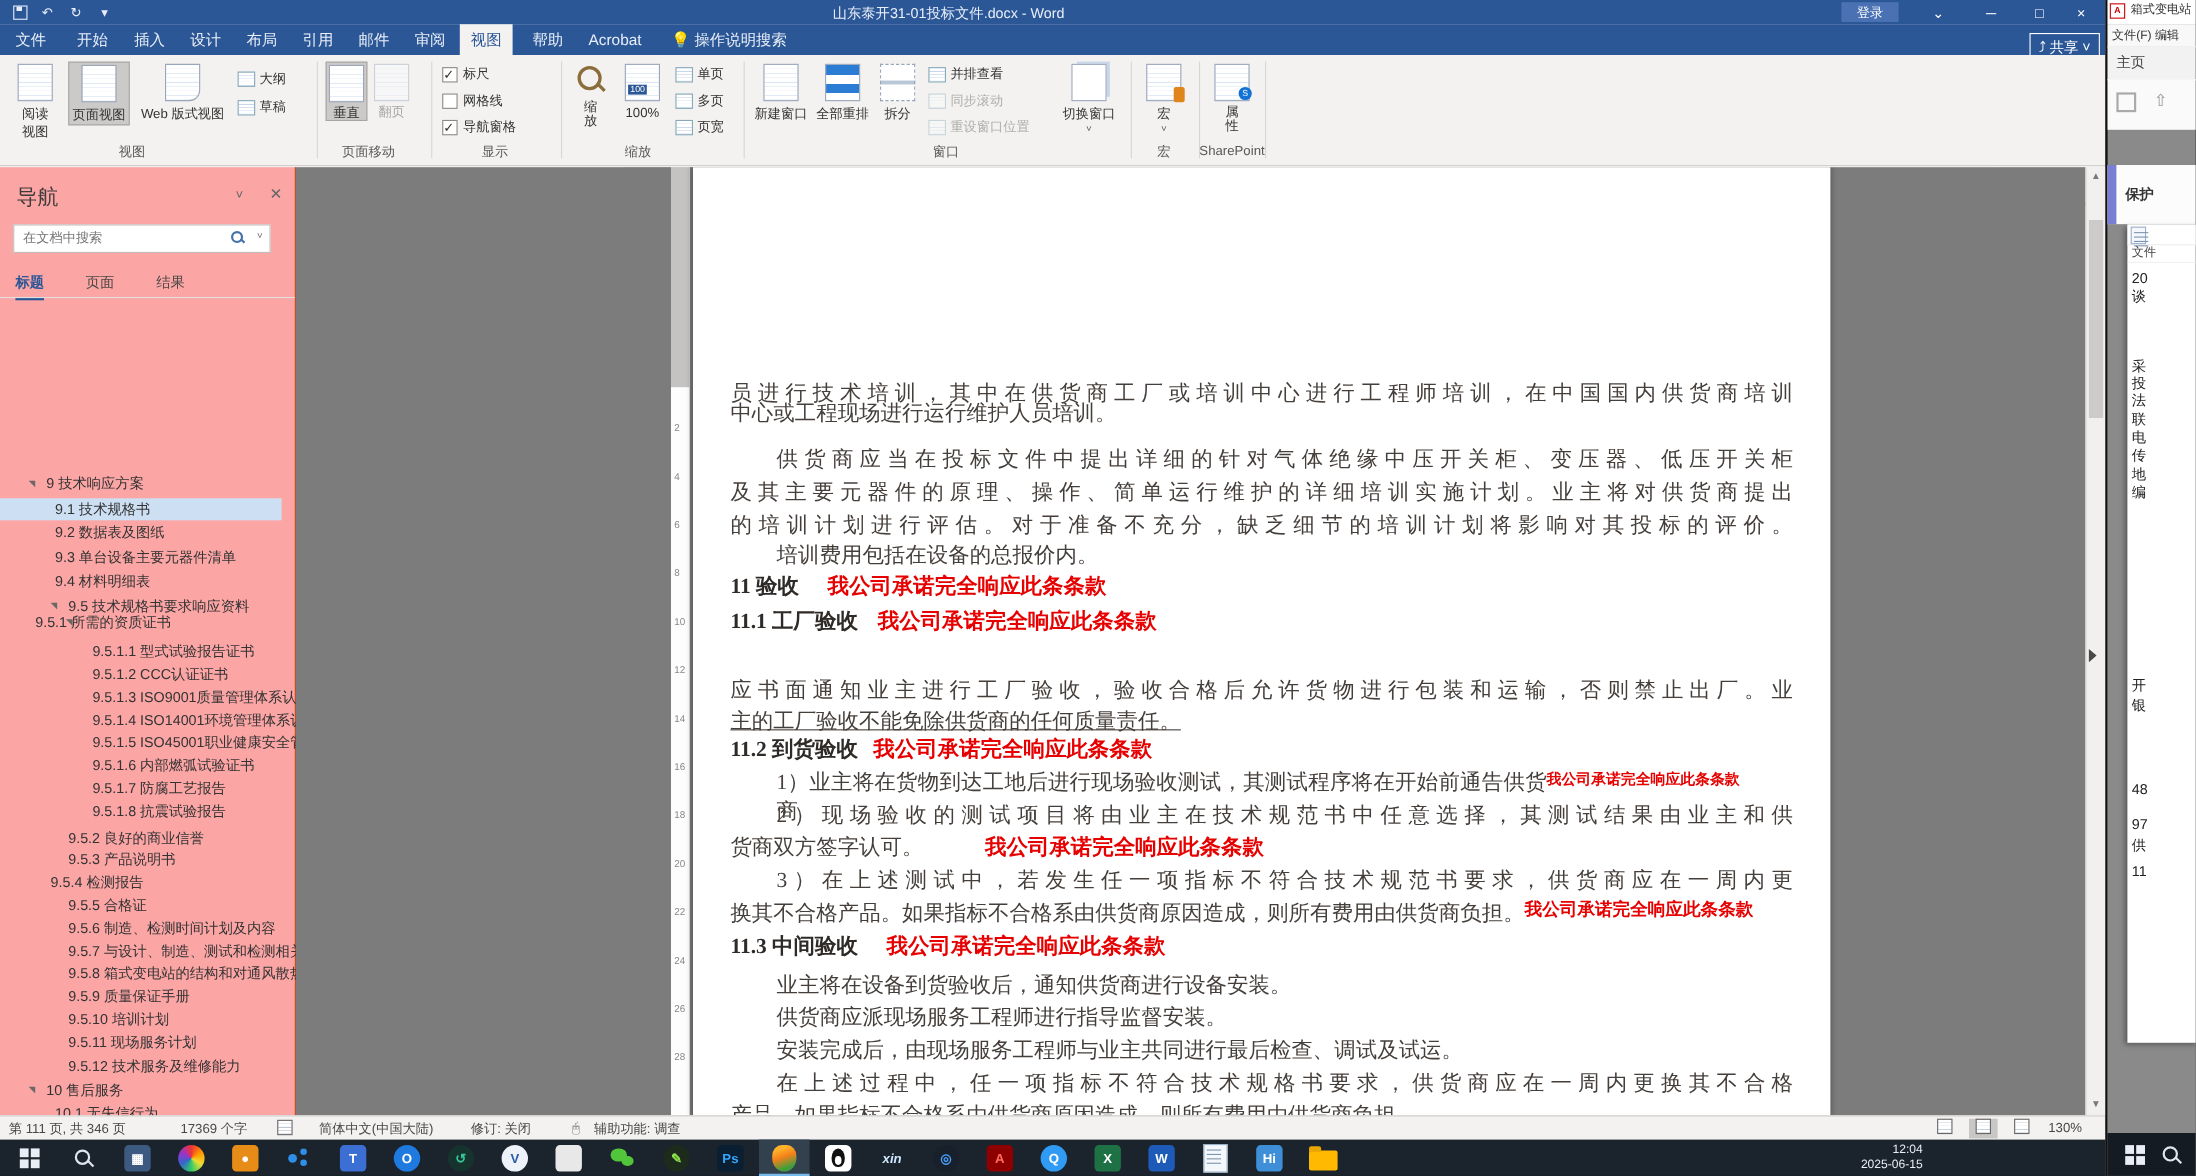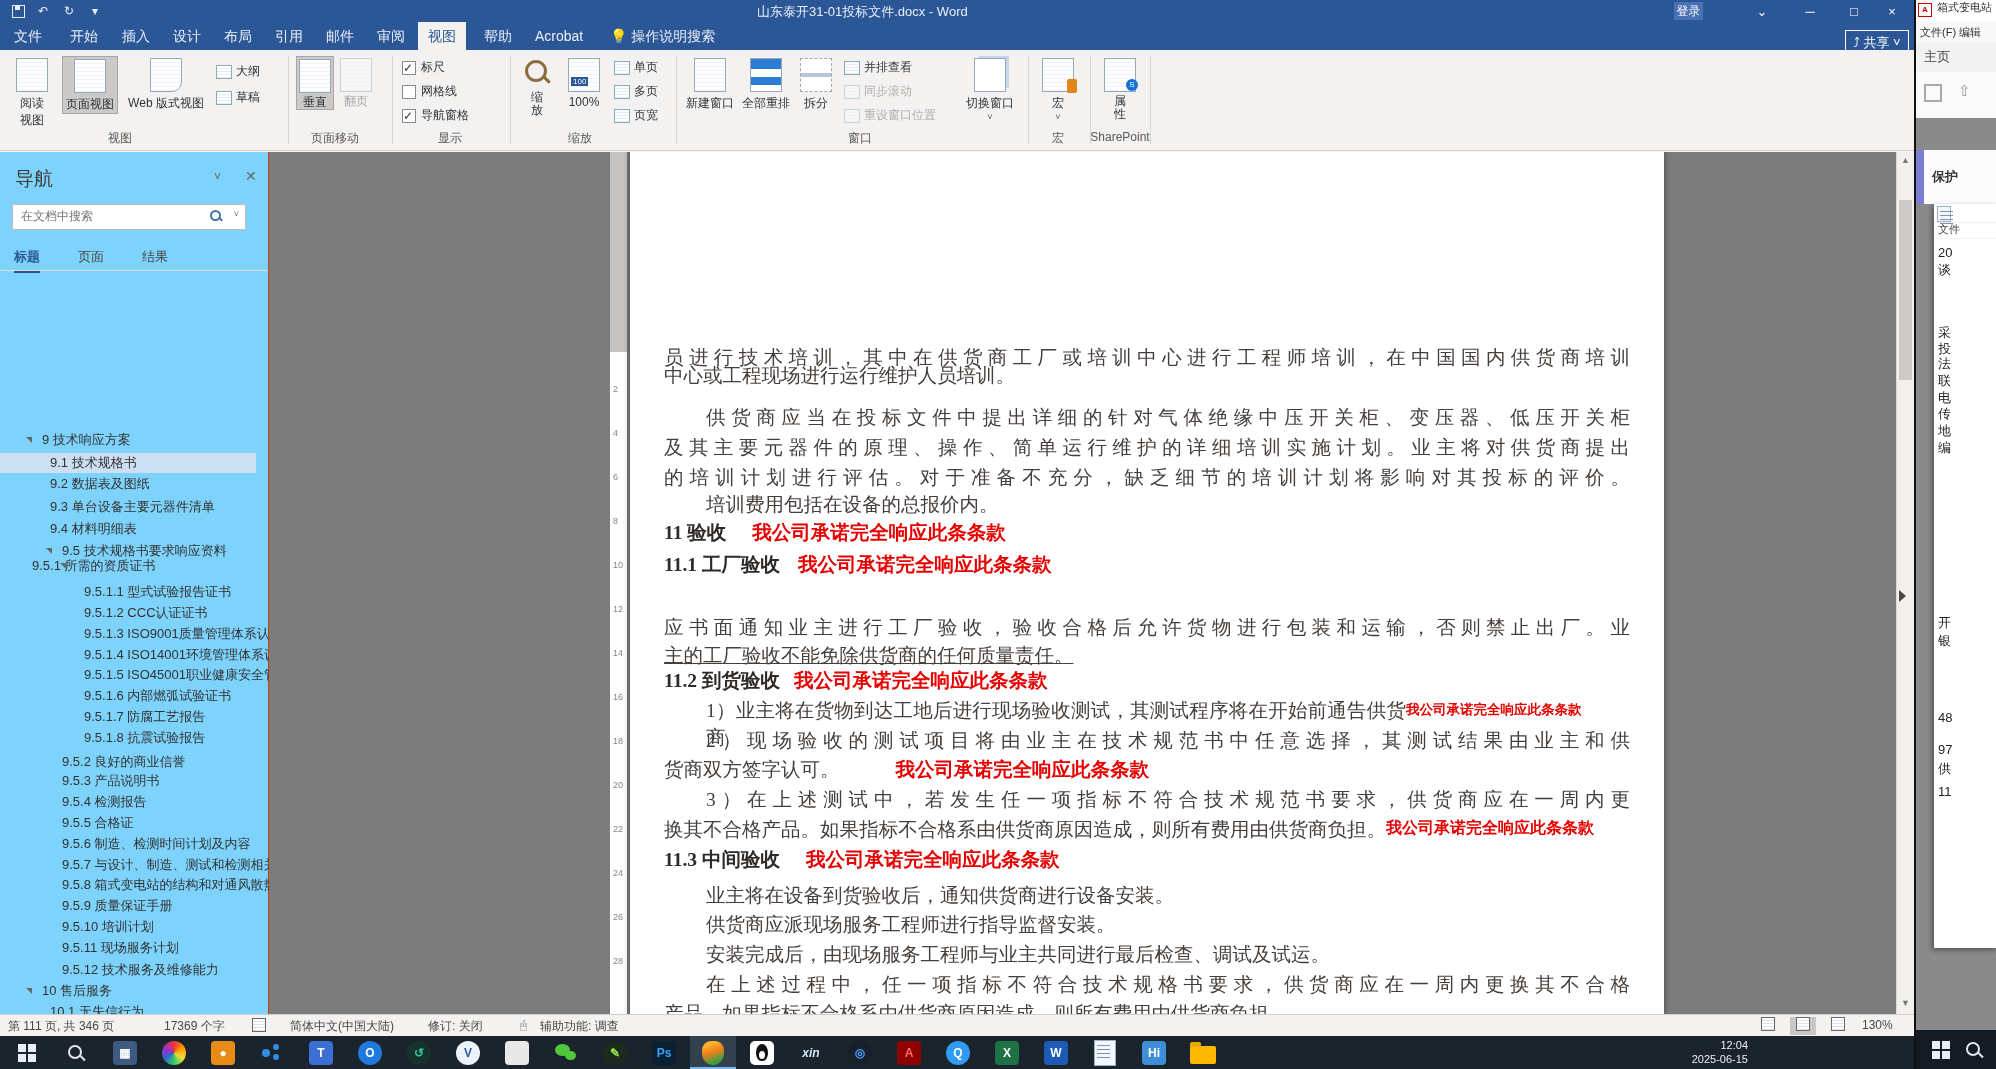--- a/index.html
+++ b/index.html
@@ -8,21 +8,21 @@
        -webkit-font-smoothing:antialiased;}
   
   #word{position:absolute;left:0;top:0;width:1914px;height:1036px;background:#f3f2f1;}
   
   #titlebar{position:absolute;left:0;top:0;width:1914px;height:22px;background:#2b5797;color:#fff;}
   .qat{position:absolute;top:3px;color:#e8eefb;font-size:12px;line-height:16px;}
   .floppy{width:11px;height:11px;border:1px solid #e8eefb;background:transparent;position:relative;}
   .floppy::after{content:"";position:absolute;left:2px;top:0;width:5px;height:4px;background:#e8eefb;}
   #win-title{position:absolute;left:757px;top:3px;width:400px;text-align:left;font-size:13px;color:#e9eff9;white-space:nowrap;}
   .winctl{position:absolute;top:0;width:44px;height:26px;text-align:center;color:#fff;font-size:13px;line-height:24px;}
-  #signin{position:absolute;left:1674px;top:2px;width:29px;height:18px;background:#486f b5;background:#4a71b4;color:#fff;font-size:12px;text-align:center;line-height:18px;}
+  #signin{position:absolute;left:1674px;top:2px;width:52px;height:18px;background:#486f b5;background:#4a71b4;color:#fff;font-size:12px;text-align:center;line-height:18px;}
   
   #tabrow{position:absolute;left:0;top:22px;width:1914px;height:28px;background:#2b5797;}
   .rtab{position:absolute;top:0;height:28px;line-height:28px;color:#e9eef8;font-size:14px;padding:0 10px;}
   .rtab.active{background:#f3f2f1;color:#2b5797;}
   #share-btn{position:absolute;left:1845px;top:30px;width:62px;height:26px;border:1px solid #fff;color:#fff;font-size:13px;text-align:center;line-height:24px;}
   
   #ribbon{position:absolute;left:0;top:50px;width:1914px;height:100px;background:#f3f2f1;border-bottom:1px solid #d2d0ce;}
   .rdiv{position:absolute;top:6px;height:88px;width:1px;background:#d8d6d4;}
   .bigbtn{position:absolute;top:6px;text-align:center;font-size:12px;color:#333;}
   .bigbtn .bicon{margin:2px auto 3px auto;width:30px;height:32px;}
@@ -45,21 +45,21 @@
   #hruler .wseg{position:absolute;left:185px;top:0;width:1160px;height:20px;background:#fefefe;}
   .rnum{position:absolute;top:4px;font-size:10px;color:#8a8886;transform:translateX(-50%);}
   .rtick{position:absolute;top:8px;width:1px;height:4px;background:#b0aeac;}
   #tabsel{position:absolute;left:11px;top:2px;width:15px;height:15px;background:#fff;border:1px solid #a8a6a4;
           color:#666;font-size:11px;line-height:14px;text-align:center;}
   .indent-marker{position:absolute;}
   .tri-down{width:0;height:0;border-left:5px solid transparent;border-right:5px solid transparent;border-top:6px solid #d5d3d1;}
   .tri-up{width:0;height:0;border-left:5px solid transparent;border-right:5px solid transparent;border-bottom:6px solid #d5d3d1;}
   .im-box{width:10px;height:4px;background:#d5d3d1;border:1px solid #9a9896;}
   
-  #navpane{position:absolute;left:0;top:152px;width:268px;height:862px;background:#7dd3fc;border-right:1px solid #c2410c;}
+  #navpane{position:absolute;left:0;top:152px;width:268px;height:862px;background:#fca5a5;border-right:1px solid #c2410c;}
   #nav-title{position:absolute;left:15px;top:14px;font-size:19px;color:#3e3c3a;}
   #nav-chevron{position:absolute;left:214px;top:18px;color:#666;font-size:12px;}
   #nav-close{position:absolute;left:245px;top:16px;color:#666;font-size:14px;}
   #nav-search{position:absolute;left:12px;top:52px;width:232px;height:24px;background:#fff;border:1px solid #bfbdbb;}
   #nav-search input{position:absolute;left:6px;top:3px;width:180px;border:0;outline:none;font-size:12px;color:#777;background:transparent;font-family:"Liberation Sans",sans-serif;}
   .mag{position:relative;display:inline-block;width:14px;height:14px;}
   .mag::before{content:"";position:absolute;left:1px;top:1px;width:7px;height:7px;border:2px solid #4472a8;border-radius:50%;}
   .mag::after{content:"";position:absolute;left:9px;top:9px;width:5px;height:2px;background:#4472a8;transform:rotate(45deg);}
   .navtab{position:absolute;top:96px;font-size:13px;color:#4a4846;}
   .navtab.active{color:#2b5797;font-weight:bold;border-bottom:3px solid #2b5797;padding-bottom:4px;}
@@ -296,21 +296,21 @@
         <div class="tree-item" style="top: 430px; padding-left: 84px;"><span>9.5.1.1 型式试验报告证书</span></div>
         <div class="tree-item" style="top: 451px; padding-left: 84px;"><span>9.5.1.2 CCC认证证书</span></div>
         <div class="tree-item" style="top: 472px; padding-left: 84px;"><span>9.5.1.3 ISO9001质量管理体系认证</span></div>
         <div class="tree-item" style="top: 493px; padding-left: 84px;"><span>9.5.1.4 ISO14001环境管理体系认证证书</span></div>
         <div class="tree-item" style="top: 513px; padding-left: 84px;"><span>9.5.1.5 ISO45001职业健康安全管理体系...</span></div>
         <div class="tree-item" style="top: 534px; padding-left: 84px;"><span>9.5.1.6 内部燃弧试验证书</span></div>
         <div class="tree-item" style="top: 555px; padding-left: 84px;"><span>9.5.1.7 防腐工艺报告</span></div>
         <div class="tree-item" style="top: 576px; padding-left: 84px;"><span>9.5.1.8 抗震试验报告</span></div>
         <div class="tree-item" style="top: 600px; padding-left: 62px;"><span>9.5.2 良好的商业信誉</span></div>
         <div class="tree-item" style="top: 619px; padding-left: 62px;"><span>9.5.3 产品说明书</span></div>
-        <div class="tree-item" style="top: 640px; padding-left: 62px;"><span>9.5.4 检测报告</span></div>
+        <div class="tree-item" style="top: 640px; padding-left: 46px;"><span>9.5.4 检测报告</span></div>
         <div class="tree-item" style="top: 661px; padding-left: 62px;"><span>9.5.5 合格证</span></div>
         <div class="tree-item" style="top: 682px; padding-left: 62px;"><span>9.5.6 制造、检测时间计划及内容</span></div>
         <div class="tree-item" style="top: 703px; padding-left: 62px;"><span>9.5.7 与设计、制造、测试和检测相关的技术...</span></div>
         <div class="tree-item" style="top: 723px; padding-left: 62px;"><span>9.5.8 箱式变电站的结构和对通风散热所采取...</span></div>
         <div class="tree-item" style="top: 744px; padding-left: 62px;"><span>9.5.9 质量保证手册</span></div>
         <div class="tree-item" style="top: 765px; padding-left: 62px;"><span>9.5.10 培训计划</span></div>
         <div class="tree-item" style="top: 786px; padding-left: 62px;"><span>9.5.11 现场服务计划</span></div>
         <div class="tree-item" style="top: 808px; padding-left: 62px;"><span>9.5.12 技术服务及维修能力</span></div>
         <div class="tree-item" style="top: 829px; padding-left: 42px;"><span class="tri-exp" style="left: 26px;"></span><span>10 售后服务</span></div>
         <div class="tree-item" style="top: 850px; padding-left: 50px;"><span>10.1 无失信行为</span></div>

